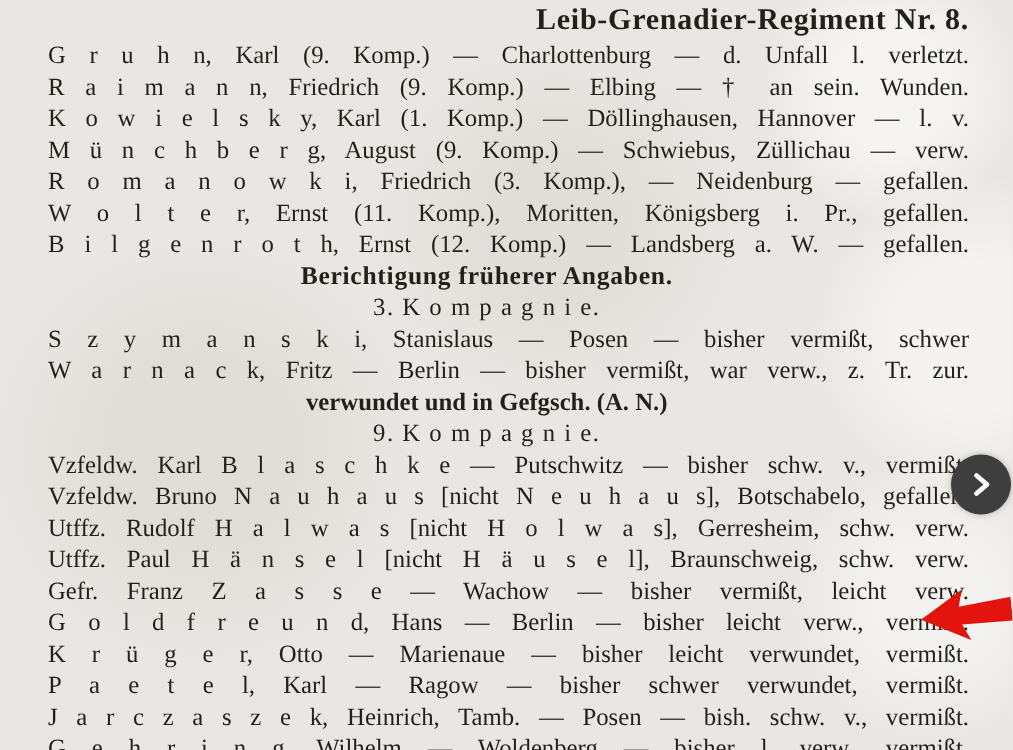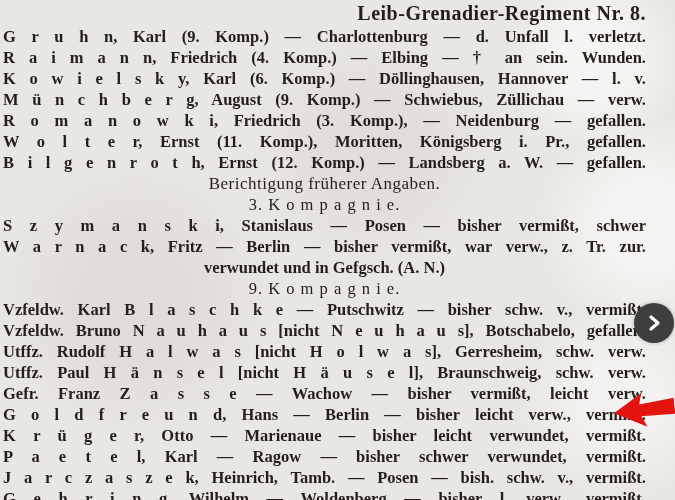--- a/index.html
+++ b/index.html
@@ -32,37 +32,38 @@
 
   .doc-title {
     text-align: right;
     font-weight: bold;
     font-size: 20px;
     line-height: 25px;
     letter-spacing: 0.5px;
   }
 
   .line {
-    font-weight: bold;
+    font-weight: normal;
     font-size: 16.5px;
     line-height: 21px;
     white-space: normal;
     text-align: justify;
     text-align-last: justify;
+    margin-left: 29px;
     -moz-text-align-last: justify;
   }
   .line-center {
     font-weight: bold;
     font-size: 16.5px;
     line-height: 21px;
     text-align: center;
     text-align-last: center;
   }
   .heading-main {
-    font-weight: normal;
+    font-weight: bold;
     font-size: 17px;
     line-height: 21px;
     text-align: center;
     text-align-last: center;
     letter-spacing: 0.5px;
   }
   .heading-sub {
     font-weight: normal;
     font-size: 16.5px;
     line-height: 21px;
@@ -99,22 +100,22 @@
     pointer-events: none;
   }
 </style>
 </head>
 <body>
 
 <div class="scan">
   <div class="doc-title">Leib-Grenadier-Regiment Nr. 8.</div>
 
   <div class="line">G r u h n, Karl (9. Komp.) — Charlottenburg — d. Unfall l. verletzt.</div>
-  <div class="line">R a i m a n n, Friedrich (4. Komp.) — Elbing — † an sein. Wunden.</div>
-  <div class="line">K o w i e l s k y, Karl (6. Komp.) — Döllinghausen, Hannover — l. v.</div>
+  <div class="line">R a i m a n n, Friedrich (9. Komp.) — Elbing — † an sein. Wunden.</div>
+  <div class="line">K o w i e l s k y, Karl (1. Komp.) — Döllinghausen, Hannover — l. v.</div>
   <div class="line">M ü n c h b e r g, August (9. Komp.) — Schwiebus, Züllichau — verw.</div>
   <div class="line">R o m a n o w k i, Friedrich (3. Komp.), — Neidenburg — gefallen.</div>
   <div class="line">W o l t e r, Ernst (11. Komp.), Moritten, Königsberg i. Pr., gefallen.</div>
   <div class="line">B i l g e n r o t h, Ernst (12. Komp.) — Landsberg a. W. — gefallen.</div>
 
   <div class="heading-main">Berichtigung früherer Angaben.</div>
   <div class="heading-sub">3. K o m p a g n i e.</div>
 
   <div class="line">S z y m a n s k i, Stanislaus — Posen — bisher vermißt, schwer</div>
   <div class="line">W a r n a c k, Fritz — Berlin — bisher vermißt, war verw., z. Tr. zur.</div>

